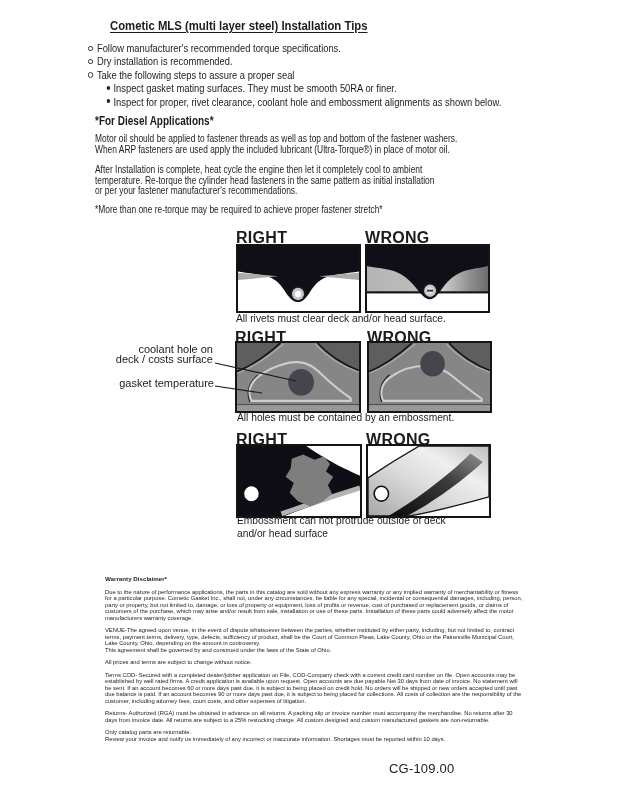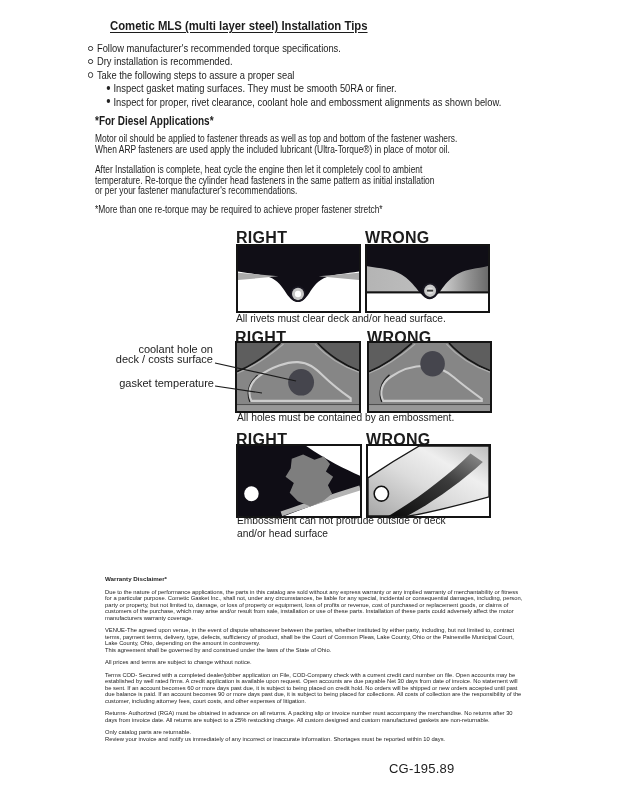--- a/index.html
+++ b/index.html
@@ -217,15 +217,15 @@
     <p>Due to the nature of performance applications, the parts in this catalog are sold without any express warranty or any implied warranty of merchantability or fitness for a particular purpose.  Cometic Gasket Inc., shall not, under any circumstances, be liable for any special, incidental or consequential damages, including, person, party or property, but not limited to, damage, or loss of property or equipment, loss of profits or revenue, cost of purchased or replacement goods, or claims of customers of the purchase, which may arise and/or result from sale, installation or use of these parts.  Installation of these parts could adversely affect the motor manufacturers warranty coverage.</p>
     <p class="tight">VENUE-The agreed upon venue, in the event of dispute whatsoever between the parties, whether instituted by either party, including, but not limited to, contract terms, payment terms, delivery, type, defects, sufficiency of product, shall be the Court of Common Pleas, Lake County, Ohio or the Painesville Municipal Court, Lake County, Ohio, depending on the amount in controversy.</p>
     <p>This agreement shall be governed by and construed under the laws of the State of Ohio.</p>
     <p>All prices and terms are subject to change without notice.</p>
     <p>Terms COD- Secured with a completed dealer/jobber application on File, COD-Company check with a current credit card number on file.  Open accounts may be established by well rated firms.  A credit application is available upon request.  Open accounts are due payable Net 30 days from date of invoice.  No statement will be sent.  If an account becomes 60 or more days past due, it is subject to being placed on credit hold.  No orders will be shipped or new orders accepted until past due balance is paid.  If an account becomes 90 or more days past due, it is subject to being placed for collections.  All costs of collection are the responsibility of the customer, including attorney fees, court costs, and other expenses of litigation.</p>
     <p>Returns- Authorized (RGA) must be obtained in advance on all returns.  A packing slip or invoice number must accompany the merchandise.  No returns after 30 days from invoice date.  All returns are subject to a 25% restocking charge.  All custom designed and custom manufactured gaskets are non-returnable.</p>
     <p class="tight">Only catalog parts are returnable.</p>
     <p>Review your invoice and notify us immediately of any incorrect or inaccurate information.  Shortages must be reported within 10 days.</p>
   </div>
 
-  <div class="abs nw doc-code">CG-195.89</div>
+  <div class="abs nw doc-code">CG-109.00</div>
 
 </div>
 
 </body></html>

